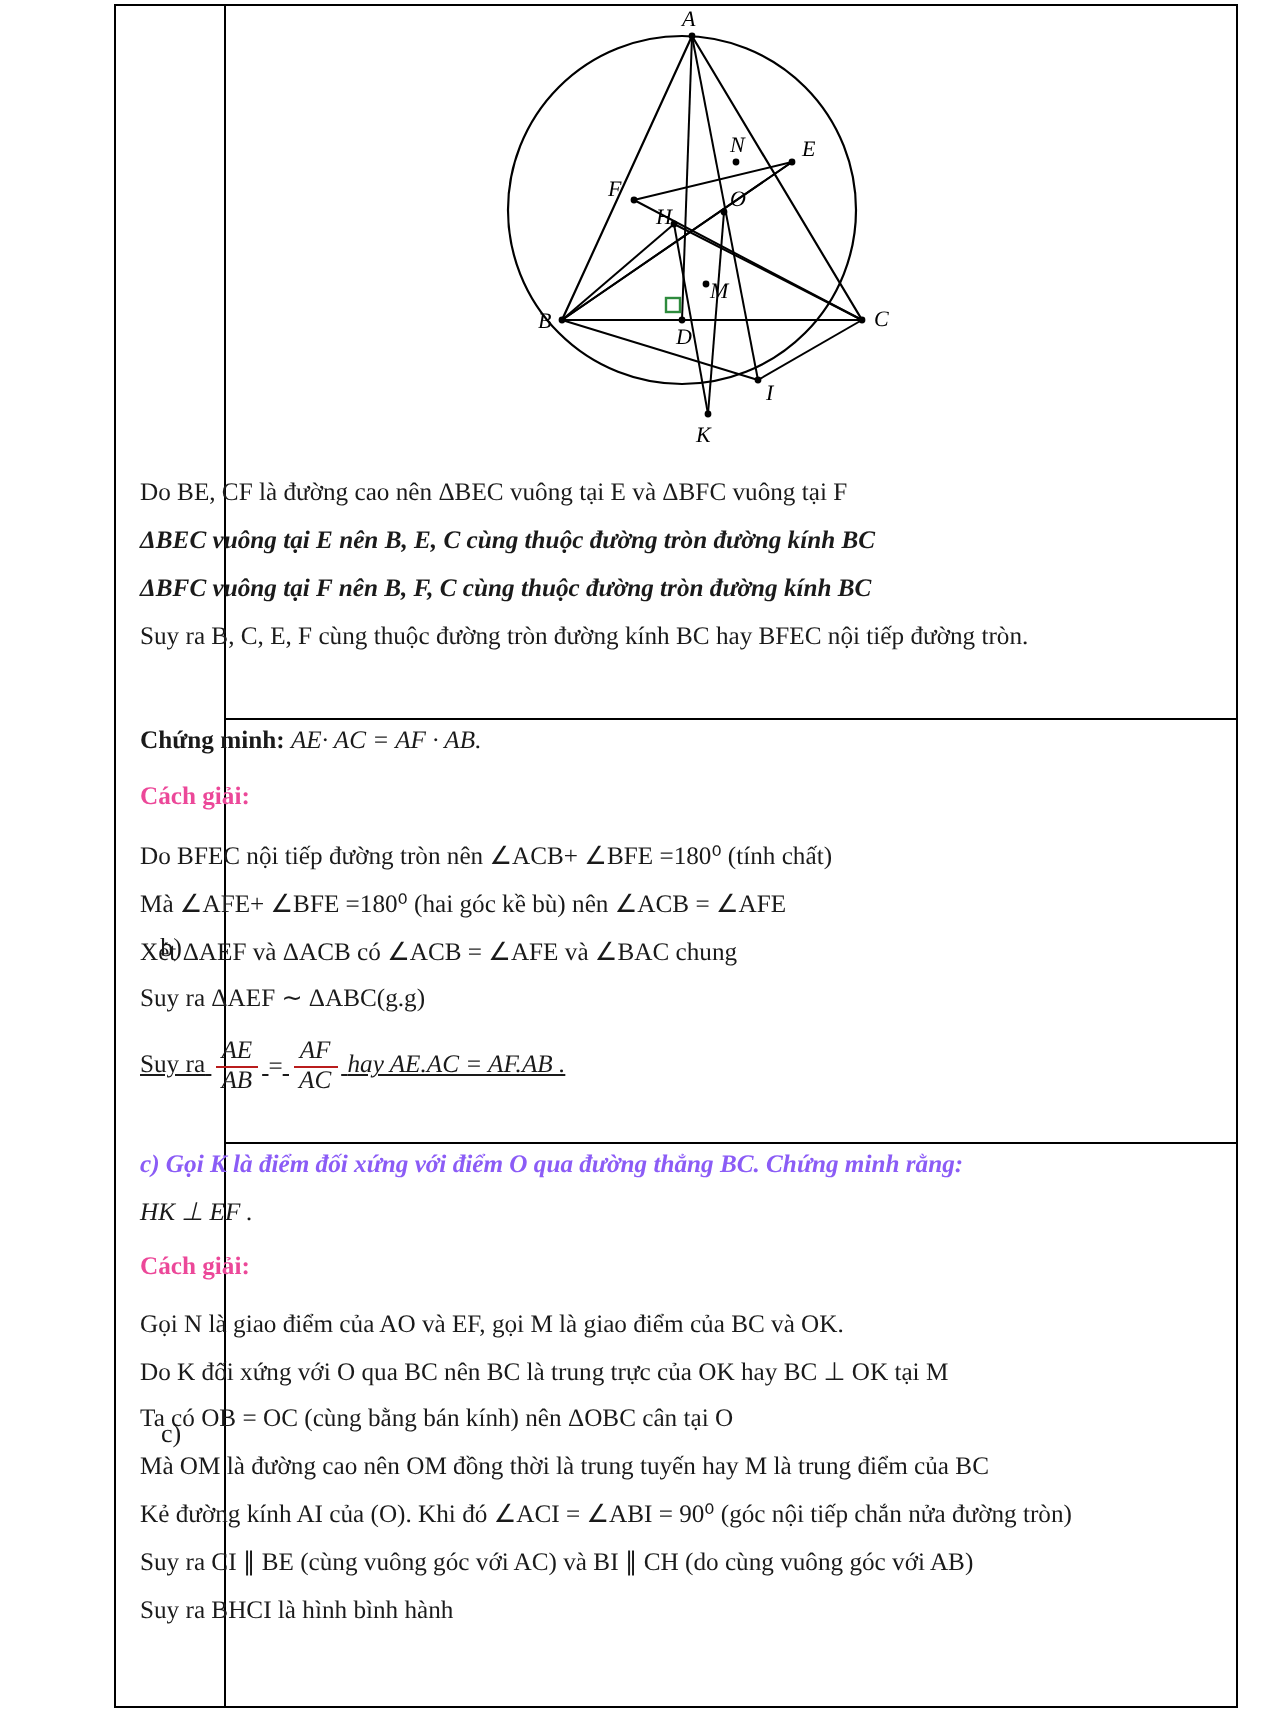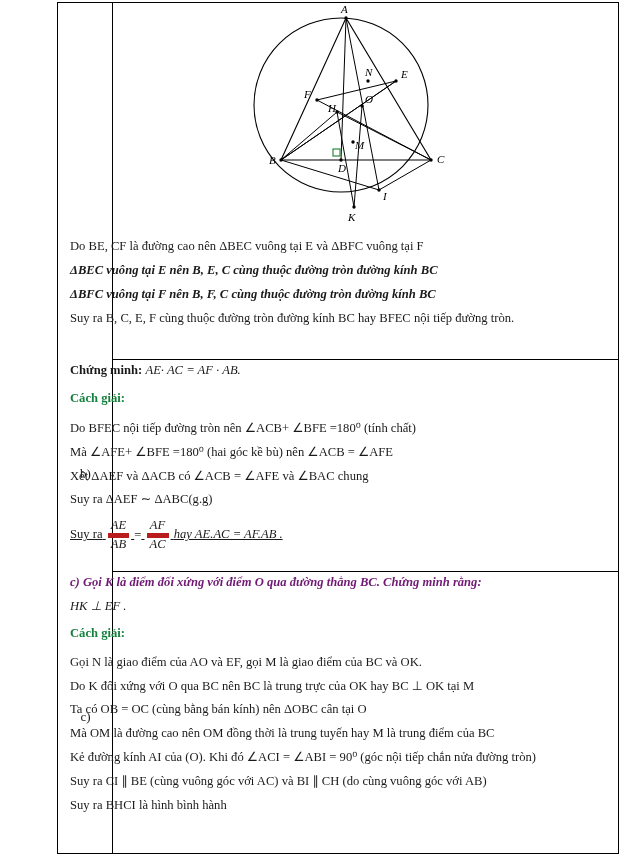--- a/index.html
+++ b/index.html
@@ -67,41 +67,41 @@
     box-sizing: border-box;
     padding: 0 12px 0 14px;
   }
   .content p {
     margin: 0 0 6px 0;
     font-size: 12.6px;
     line-height: 1.42;
   }
   .it { font-style: italic; font-weight: bold; }
   .bolditalic { font-weight: bold; }
-  .red { color: #15803d; font-weight: bold; }
-  .redit { color: #701a75; font-weight: bold; font-style: italic; }
+  .red { color: #ec4899; font-weight: bold; }
+  .redit { color: #8b5cf6; font-weight: bold; font-style: italic; }
   .math { font-style: italic; font-family: "Liberation Serif", serif; }
 
   
   .figure {
     position: absolute;
     left: 56px;
     top: 2px;
     width: 505px;
     height: 228px;
   }
   .frac {
     display: inline-block;
     vertical-align: middle;
     text-align: center;
     font-style: italic;
     line-height: 1.1;
     margin: 0 2px;
   }
-  .frac .num { display: block; border-bottom: 5px solid #b91c1c; padding: 0 3px; }
+  .frac .num { display: block; border-bottom: 1px solid #b91c1c; padding: 0 3px; }
   .frac .den { display: block; padding: 0 3px; }
   .eqline { display: inline-block; vertical-align: middle; }
 
   .block-a { top: 238px; }
   .block-b { top: 362px; }
   .block-c { top: 574px; }
 </style>
 </head>
 <body>
 

